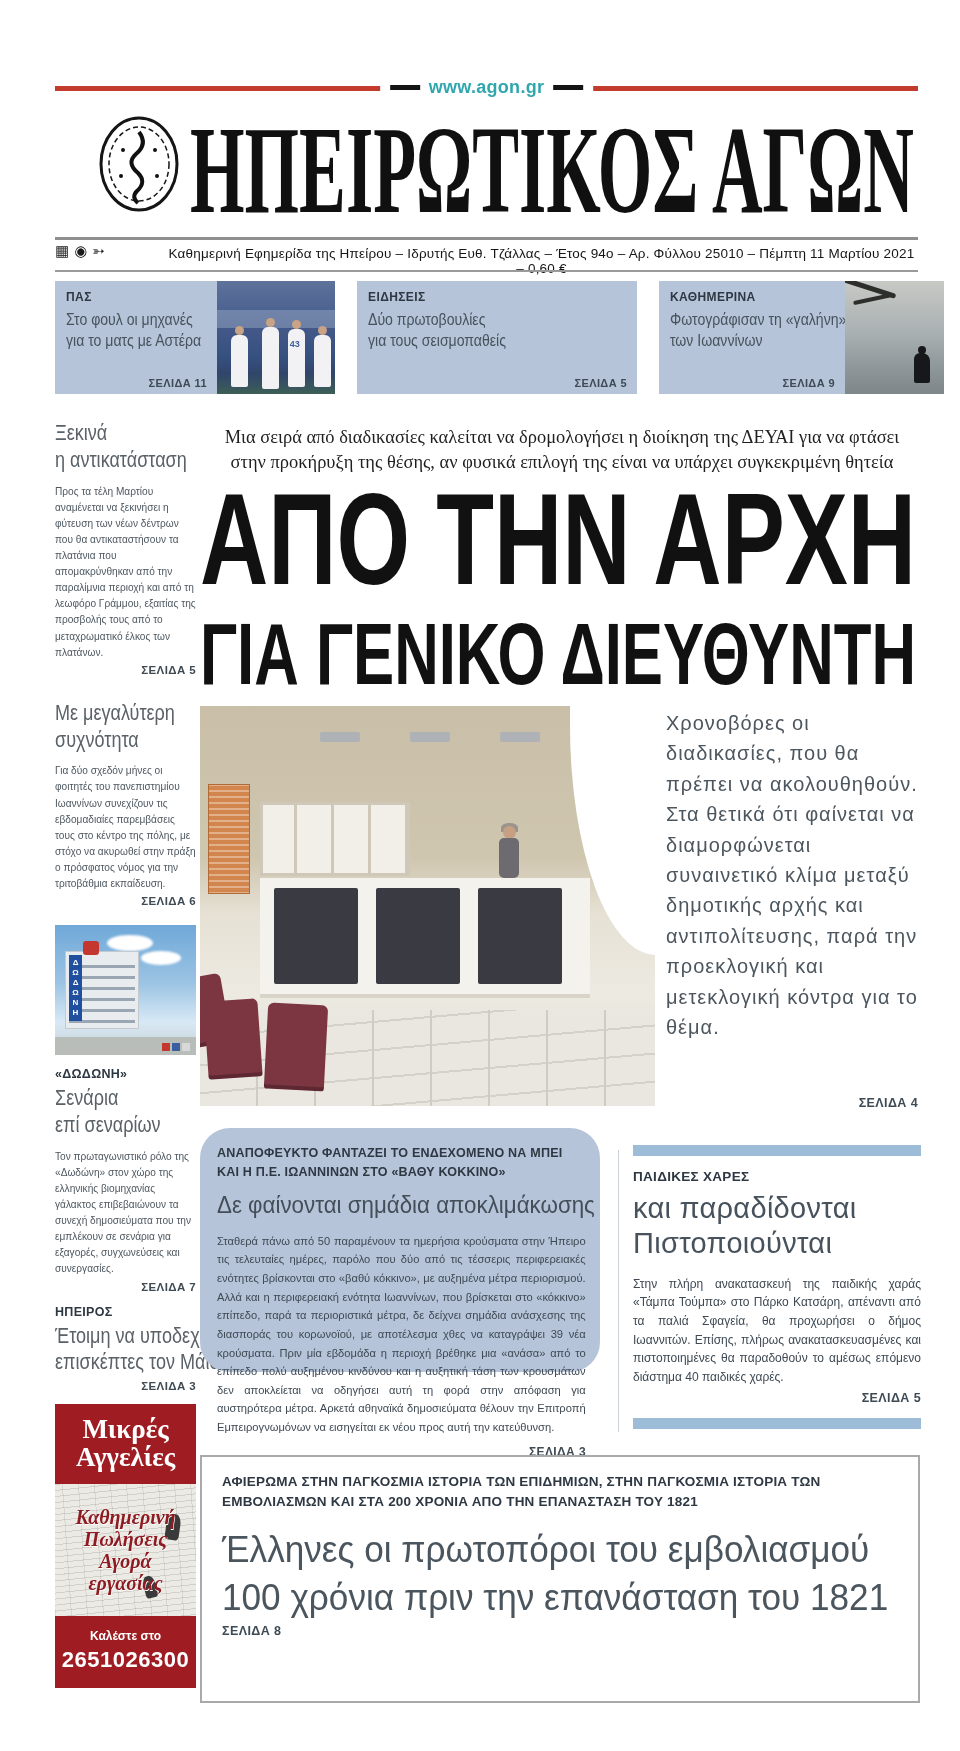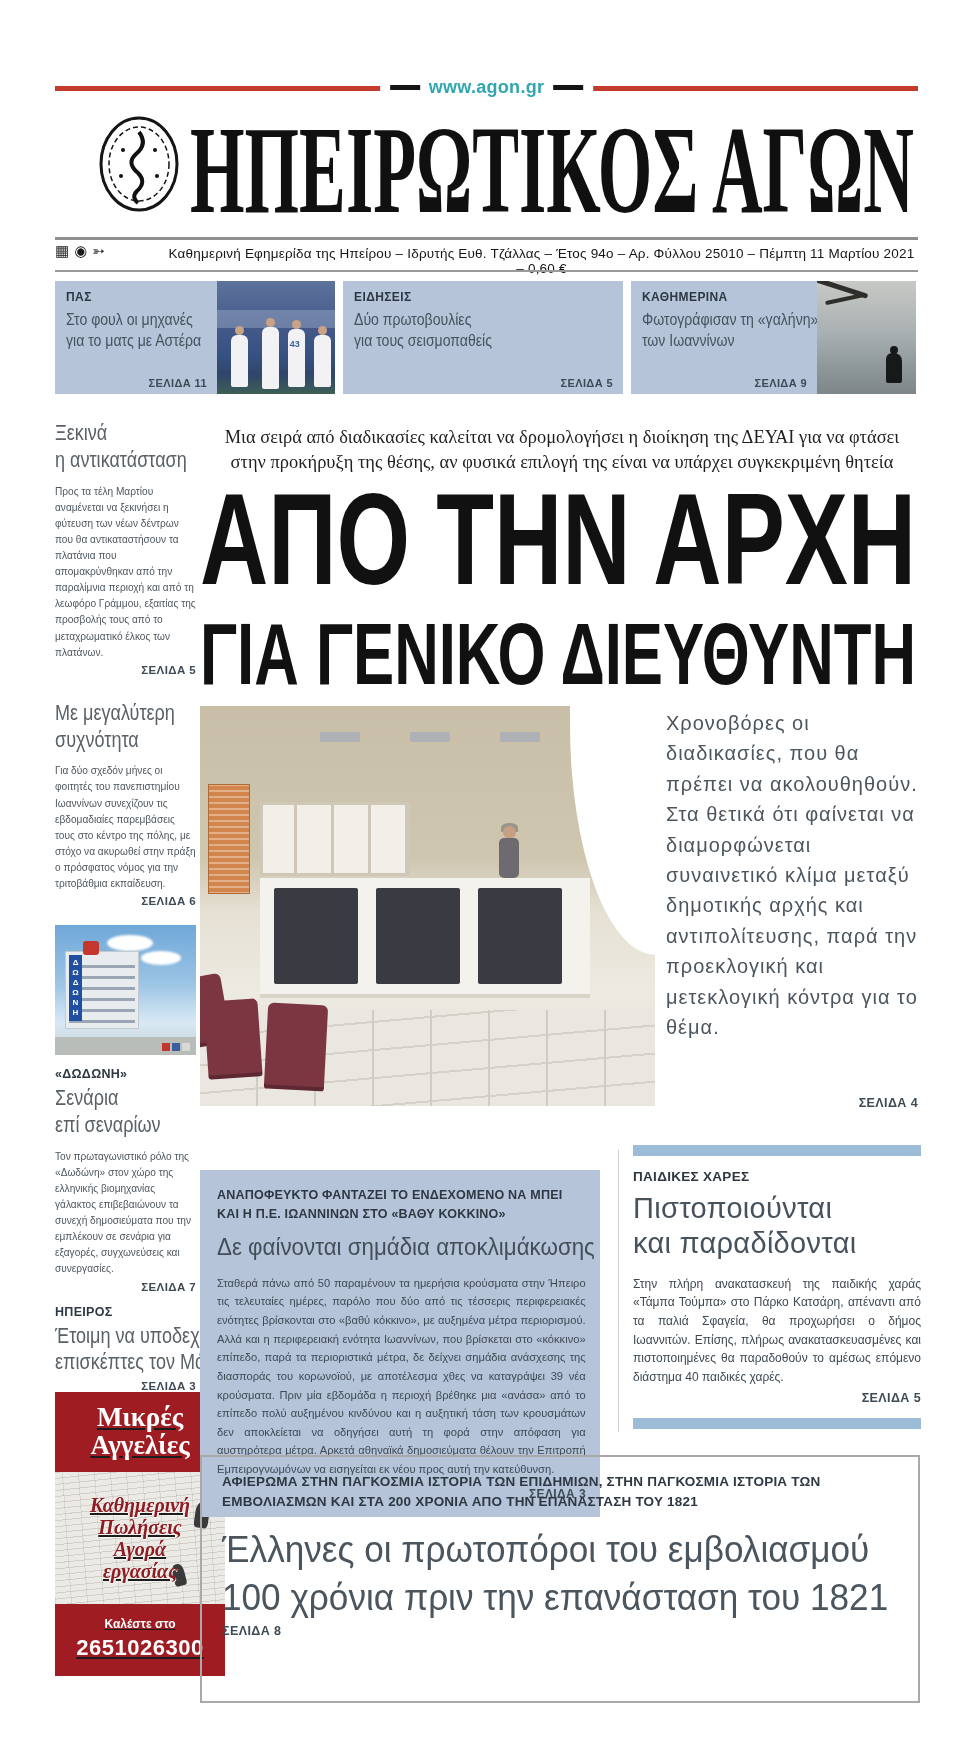--- a/index.html
+++ b/index.html
@@ -17,21 +17,21 @@
   .masthead-svg{position:absolute;left:190px;top:118px;}
 
   .rule-a{position:absolute;left:55px;right:42px;top:237px;height:3px;background:#8f8f8f;}
   .rule-b{position:absolute;left:55px;right:42px;top:270px;height:2px;background:#9a9a9a;}
   .postal-icons{position:absolute;left:55px;top:243px;display:flex;gap:5px;align-items:center;}
   .picon{font-size:15px;line-height:1;color:#1a1a1a;}
   .info-line{position:absolute;left:165px;right:42px;top:246px;text-align:center;
              font-size:13.5px;color:#161616;letter-spacing:.2px;}
 
   
-  .teasers{position:absolute;left:55px;top:281px;display:flex;gap:8px;}
+  .teasers{position:absolute;left:55px;top:281px;display:flex;gap:22px;}
   .tz{background:#b6c4d9;height:113px;display:flex;position:relative;}
   .tz-1{width:280px;} .tz-2{width:280px;} .tz-3{width:285px;}
   .tz-text{padding:9px 8px 6px 11px;position:relative;box-sizing:border-box;}
   .tz-1 .tz-text{width:162px;} .tz-2 .tz-text{width:100%;} .tz-3 .tz-text{width:186px;}
   .tz-kicker{font-size:12px;font-weight:bold;color:#2e3843;letter-spacing:.4px;}
   .tz-title{margin-top:6px;font-size:16px;color:#46525c;line-height:1.3;
             transform:scaleX(.88);transform-origin:0 0;width:113%;white-space:nowrap;}
   .tz-page{position:absolute;right:10px;bottom:5px;font-size:11px;font-weight:bold;
            color:#3e4a54;letter-spacing:.4px;}
   .tz-photo{flex:1;position:relative;overflow:hidden;}
@@ -73,21 +73,21 @@
               background:repeating-linear-gradient(180deg,transparent 0 8px,#9aa6b4 8px 11px);}
   .dd-sign{position:absolute;left:14px;top:30px;width:13px;height:66px;background:#1f4f9e;
            color:#fff;font-size:8px;font-weight:bold;writing-mode:vertical-rl;text-orientation:upright;
            display:flex;align-items:center;justify-content:center;letter-spacing:1px;}
   .dd-logo{position:absolute;left:28px;top:16px;width:16px;height:14px;background:#c4372f;border-radius:3px;}
   .dd-yard{position:absolute;left:0;right:0;bottom:0;height:18px;background:#b9bdb9;}
   .dd-trucks{position:absolute;right:6px;bottom:4px;display:flex;gap:2px;}
   .dd-trucks i{width:8px;height:8px;display:block;}
 
   
-  .ad{margin-top:0;width:170px;text-decoration:underline;}
+  .ad{margin-top:12px;width:141px;}
   .ad-top{background:#9e1c22;color:#fff;text-align:center;padding:11px 2px 13px;
           font-family:"Liberation Serif",serif;font-weight:bold;font-size:27px;line-height:1.04;}
   .ad-mid{position:relative;height:132px;overflow:hidden;background:#eceae4;
           display:flex;flex-direction:column;align-items:center;justify-content:center;}
   .ad-mid-bg{position:absolute;inset:0;
       background:repeating-linear-gradient(174deg,rgba(50,50,50,.14) 0 1px,transparent 1px 6px),
                  repeating-linear-gradient(86deg,rgba(50,50,50,.10) 0 1px,transparent 1px 16px);}
   .ad-fig{position:absolute;background:#3a3a3a;border-radius:40% 40% 20% 20%;}
   .af1{right:16px;top:30px;width:14px;height:26px;transform:rotate(8deg);}
   .af2{right:40px;bottom:18px;width:12px;height:22px;transform:rotate(-14deg);}
@@ -132,22 +132,22 @@
   .ch3{left:-18px;bottom:60px;width:44px;height:70px;transform:rotate(-10deg);}
   .off-curve{position:absolute;right:-1px;top:-1px;width:86px;height:250px;background:#fff;
              border-bottom-left-radius:100% 92%;}
 
   .side-text{position:absolute;left:666px;top:708px;width:252px;font-size:20px;line-height:1.52;
              letter-spacing:1px;color:#4c565e;}
   .side-page{position:absolute;left:666px;top:1096px;width:252px;text-align:right;
              font-size:12.5px;font-weight:bold;color:#3e4a54;letter-spacing:.4px;}
 
   
-  .covid{position:absolute;left:200px;top:1170px;width:400px;height:347px;background:#b6c4d9;
-         box-sizing:border-box;padding:16px 14px 12px 17px;}
+  .covid{position:absolute;left:200px;top:1128px;width:400px;height:244px;background:#b6c4d9;
+         box-sizing:border-box;padding:16px 14px 12px 17px;border-radius:30px;}
   .cv-kicker{font-size:13.5px;font-weight:bold;color:#2e3843;line-height:1.4;letter-spacing:.2px;
              transform:scaleX(.93);transform-origin:0 0;width:107.5%;}
   .cv-title{margin-top:9px;font-size:24px;color:#434e58;white-space:nowrap;
             transform:scaleX(.93);transform-origin:0 0;width:107.5%;}
   .cv-body{margin-top:13px;font-size:11.5px;line-height:1.62;color:#3e4953;text-align:justify;
            transform:scaleX(.97);transform-origin:0 0;width:103%;}
   .cv-page{text-align:right;font-size:12px;font-weight:bold;color:#3e4a54;margin-top:8px;letter-spacing:.4px;}
 
   .vline{position:absolute;left:618px;top:1150px;width:1px;height:282px;background:#ccd1d6;}
 
@@ -383,22 +383,22 @@
     <div class="cv-body">Σταθερά πάνω από 50 παραμένουν τα ημερήσια κρούσματα στην Ήπειρο τις τελευταίες ημέρες, παρόλο που δύο από τις τέσσερις περιφερειακές ενότητες βρίσκονται στο «βαθύ κόκκινο», με αυξημένα μέτρα περιορισμού. Αλλά και η περιφερειακή ενότητα Ιωαννίνων, που βρίσκεται στο «κόκκινο» επίπεδο, παρά τα περιοριστικά μέτρα, δε δείχνει σημάδια ανάσχεσης της διασποράς του κορωνοϊού, με αποτέλεσμα χθες να καταγράψει 39 νέα κρούσματα. Πριν μία εβδομάδα η περιοχή βρέθηκε μια «ανάσα» από το επίπεδο πολύ αυξημένου κινδύνου και η αυξητική τάση των κρουσμάτων δεν αποκλείεται να οδηγήσει αυτή τη φορά στην απόφαση για αυστηρότερα μέτρα. Αρκετά αθηναϊκά δημοσιεύματα θέλουν την Επιτροπή Εμπειρογνωμόνων να εισηγείται εκ νέου προς αυτή την κατεύθυνση.</div>
     <div class="cv-page">ΣΕΛΙΔΑ 3</div>
   </div>
 
   <div class="vline"></div>
 
   <div class="play">
     <div class="blue-bar"></div>
     <div class="pl-kicker">ΠΑΙΔΙΚΕΣ ΧΑΡΕΣ</div>
     <div class="pl-title">
+      <div>και παραδίδονται</div>
       <div>Πιστοποιούνται</div>
-      <div>και παραδίδονται</div>
     </div>
     <div class="pl-body">Στην πλήρη ανακατασκευή της παιδικής χαράς «Τάμπα Τούμπα» στο Πάρκο Κατσάρη, απέναντι από τα παλιά Σφαγεία, θα προχωρήσει ο δήμος Ιωαννιτών. Επίσης, πλήρως ανακατασκευασμένες και πιστοποιημένες θα παραδοθούν το αμέσως επόμενο διάστημα 40 παιδικές χαρές.</div>
     <div class="pl-page">ΣΕΛΙΔΑ 5</div>
     <div class="blue-bar pl-botbar"></div>
   </div>
 
   <div class="banner">
     <div class="bn-kicker">ΑΦΙΕΡΩΜΑ ΣΤΗΝ ΠΑΓΚΟΣΜΙΑ ΙΣΤΟΡΙΑ ΤΩΝ ΕΠΙΔΗΜΙΩΝ, ΣΤΗΝ ΠΑΓΚΟΣΜΙΑ ΙΣΤΟΡΙΑ ΤΩΝ ΕΜΒΟΛΙΑΣΜΩΝ ΚΑΙ ΣΤΑ 200 ΧΡΟΝΙΑ ΑΠΟ ΤΗΝ ΕΠΑΝΑΣΤΑΣΗ ΤΟΥ 1821</div>
     <div class="bn-title">
       <div>Έλληνες οι πρωτοπόροι του εμβολιασμού</div>

